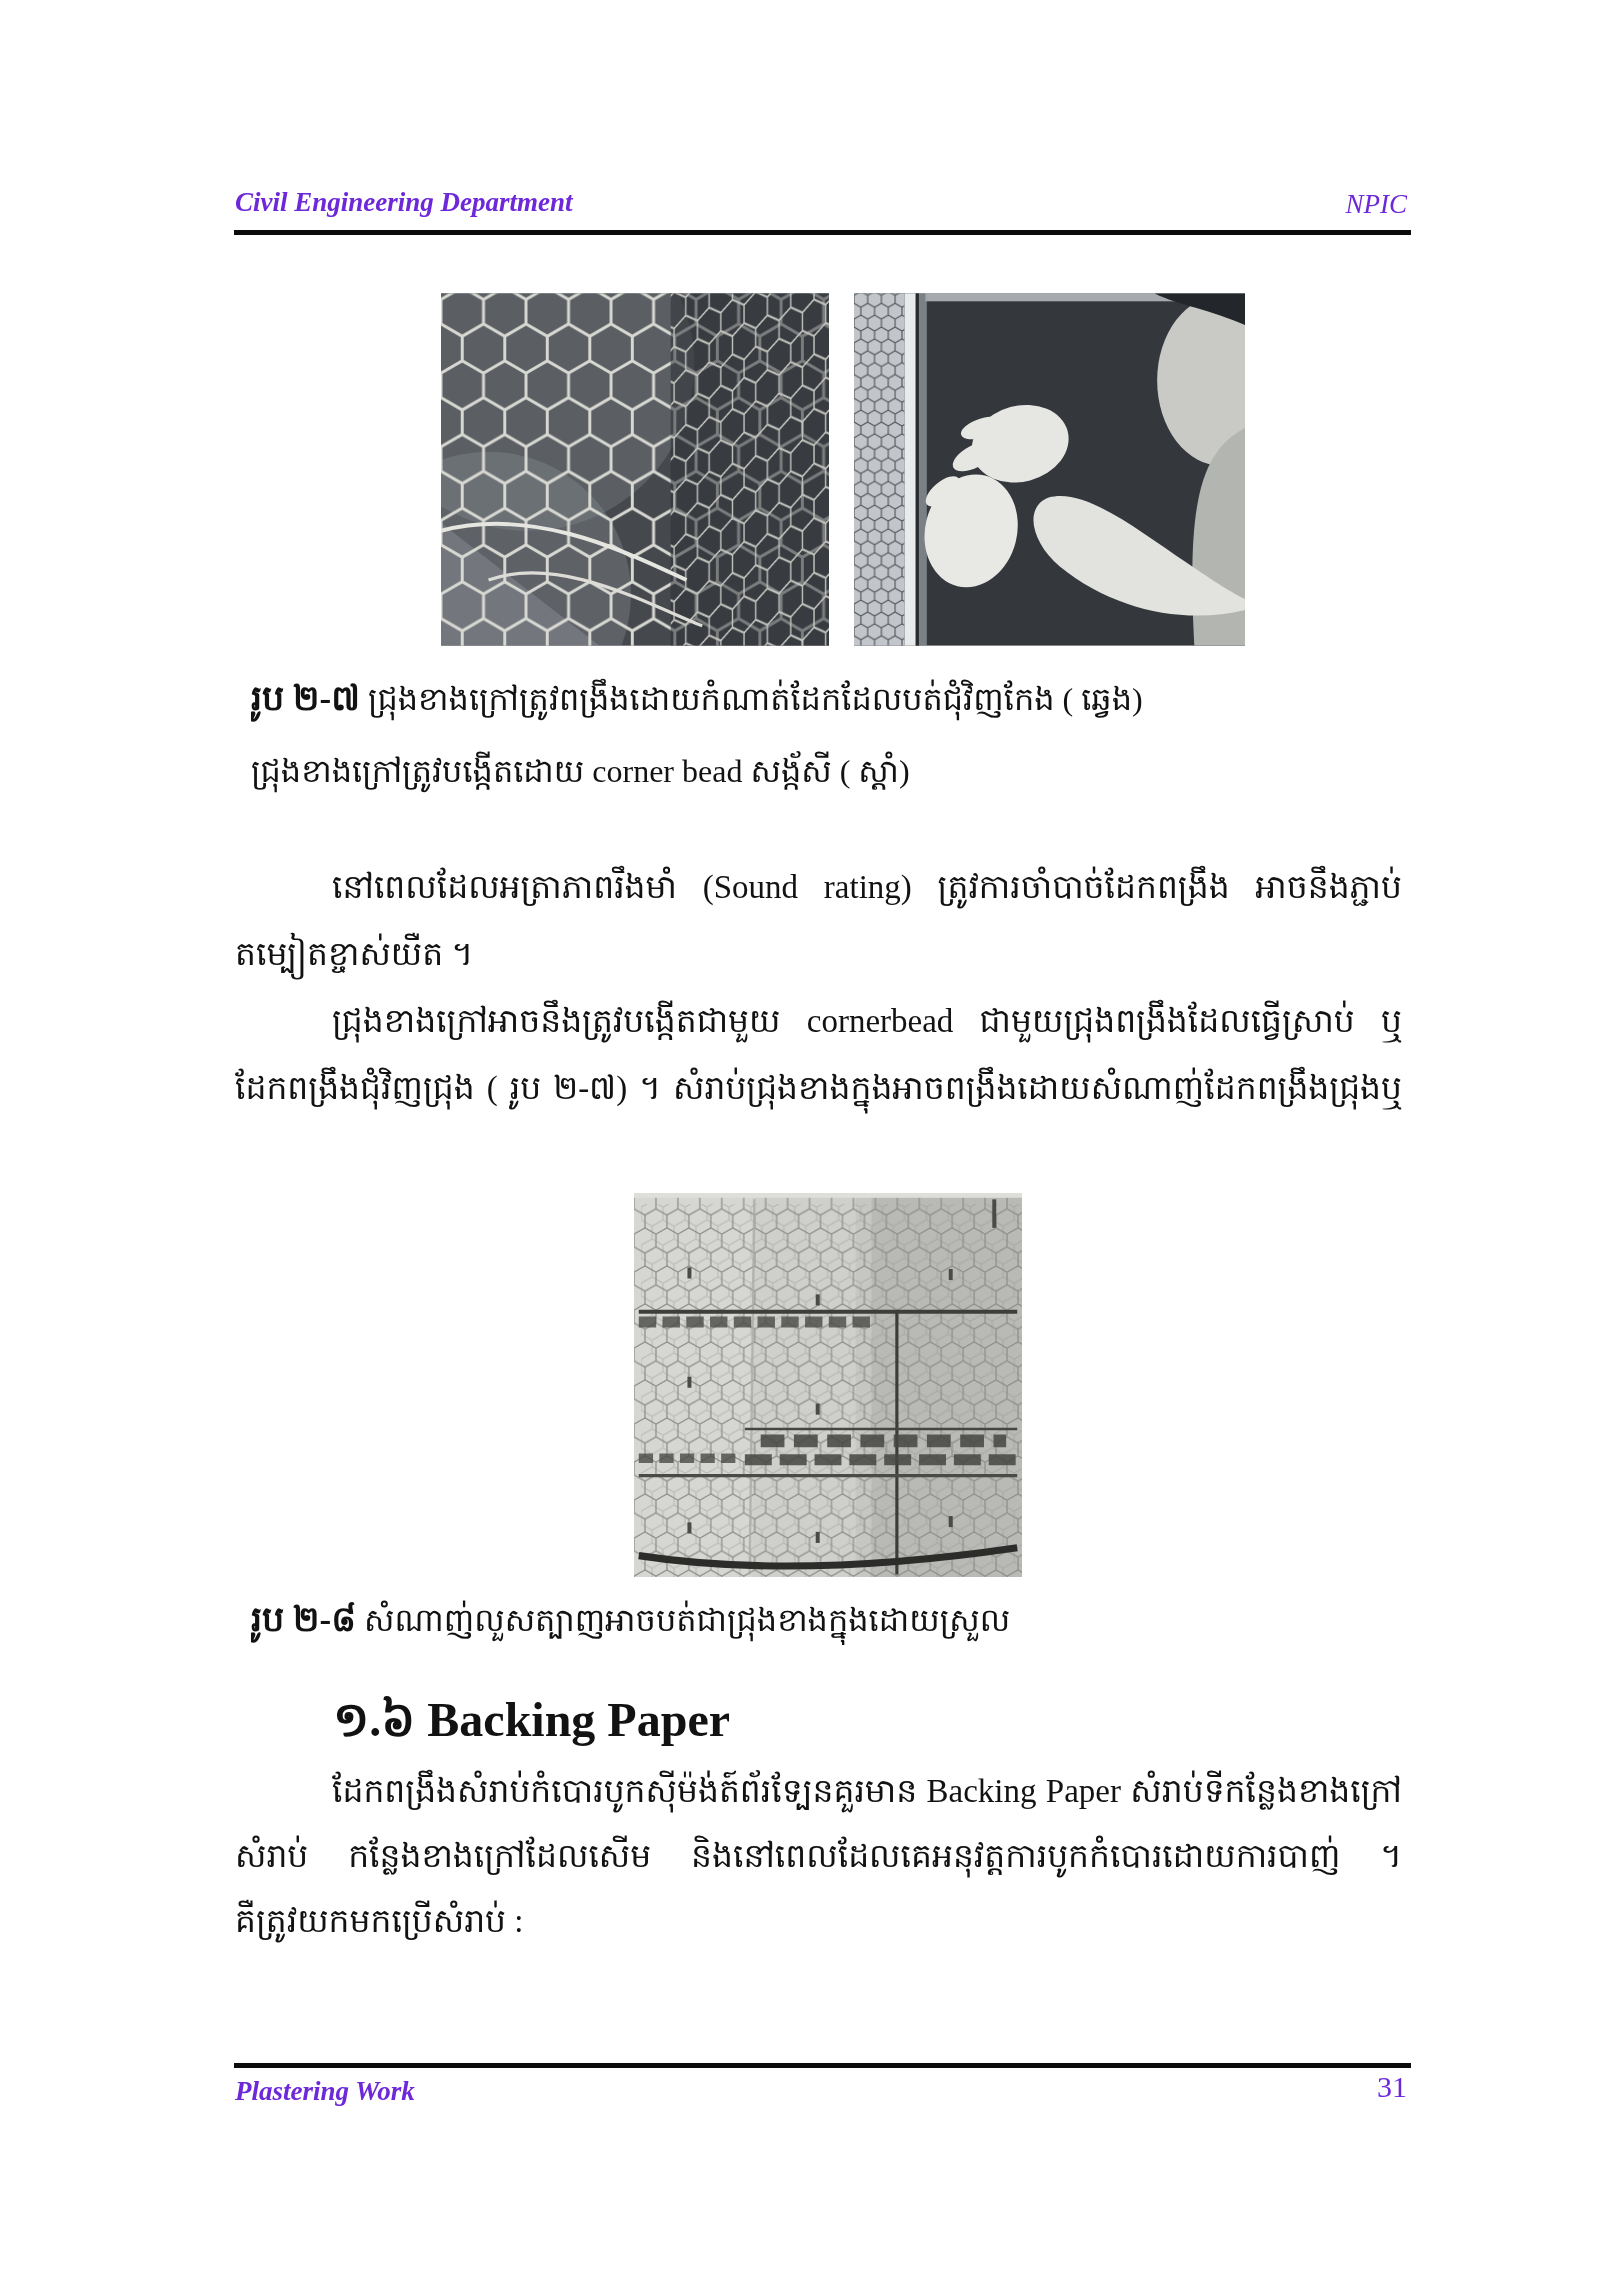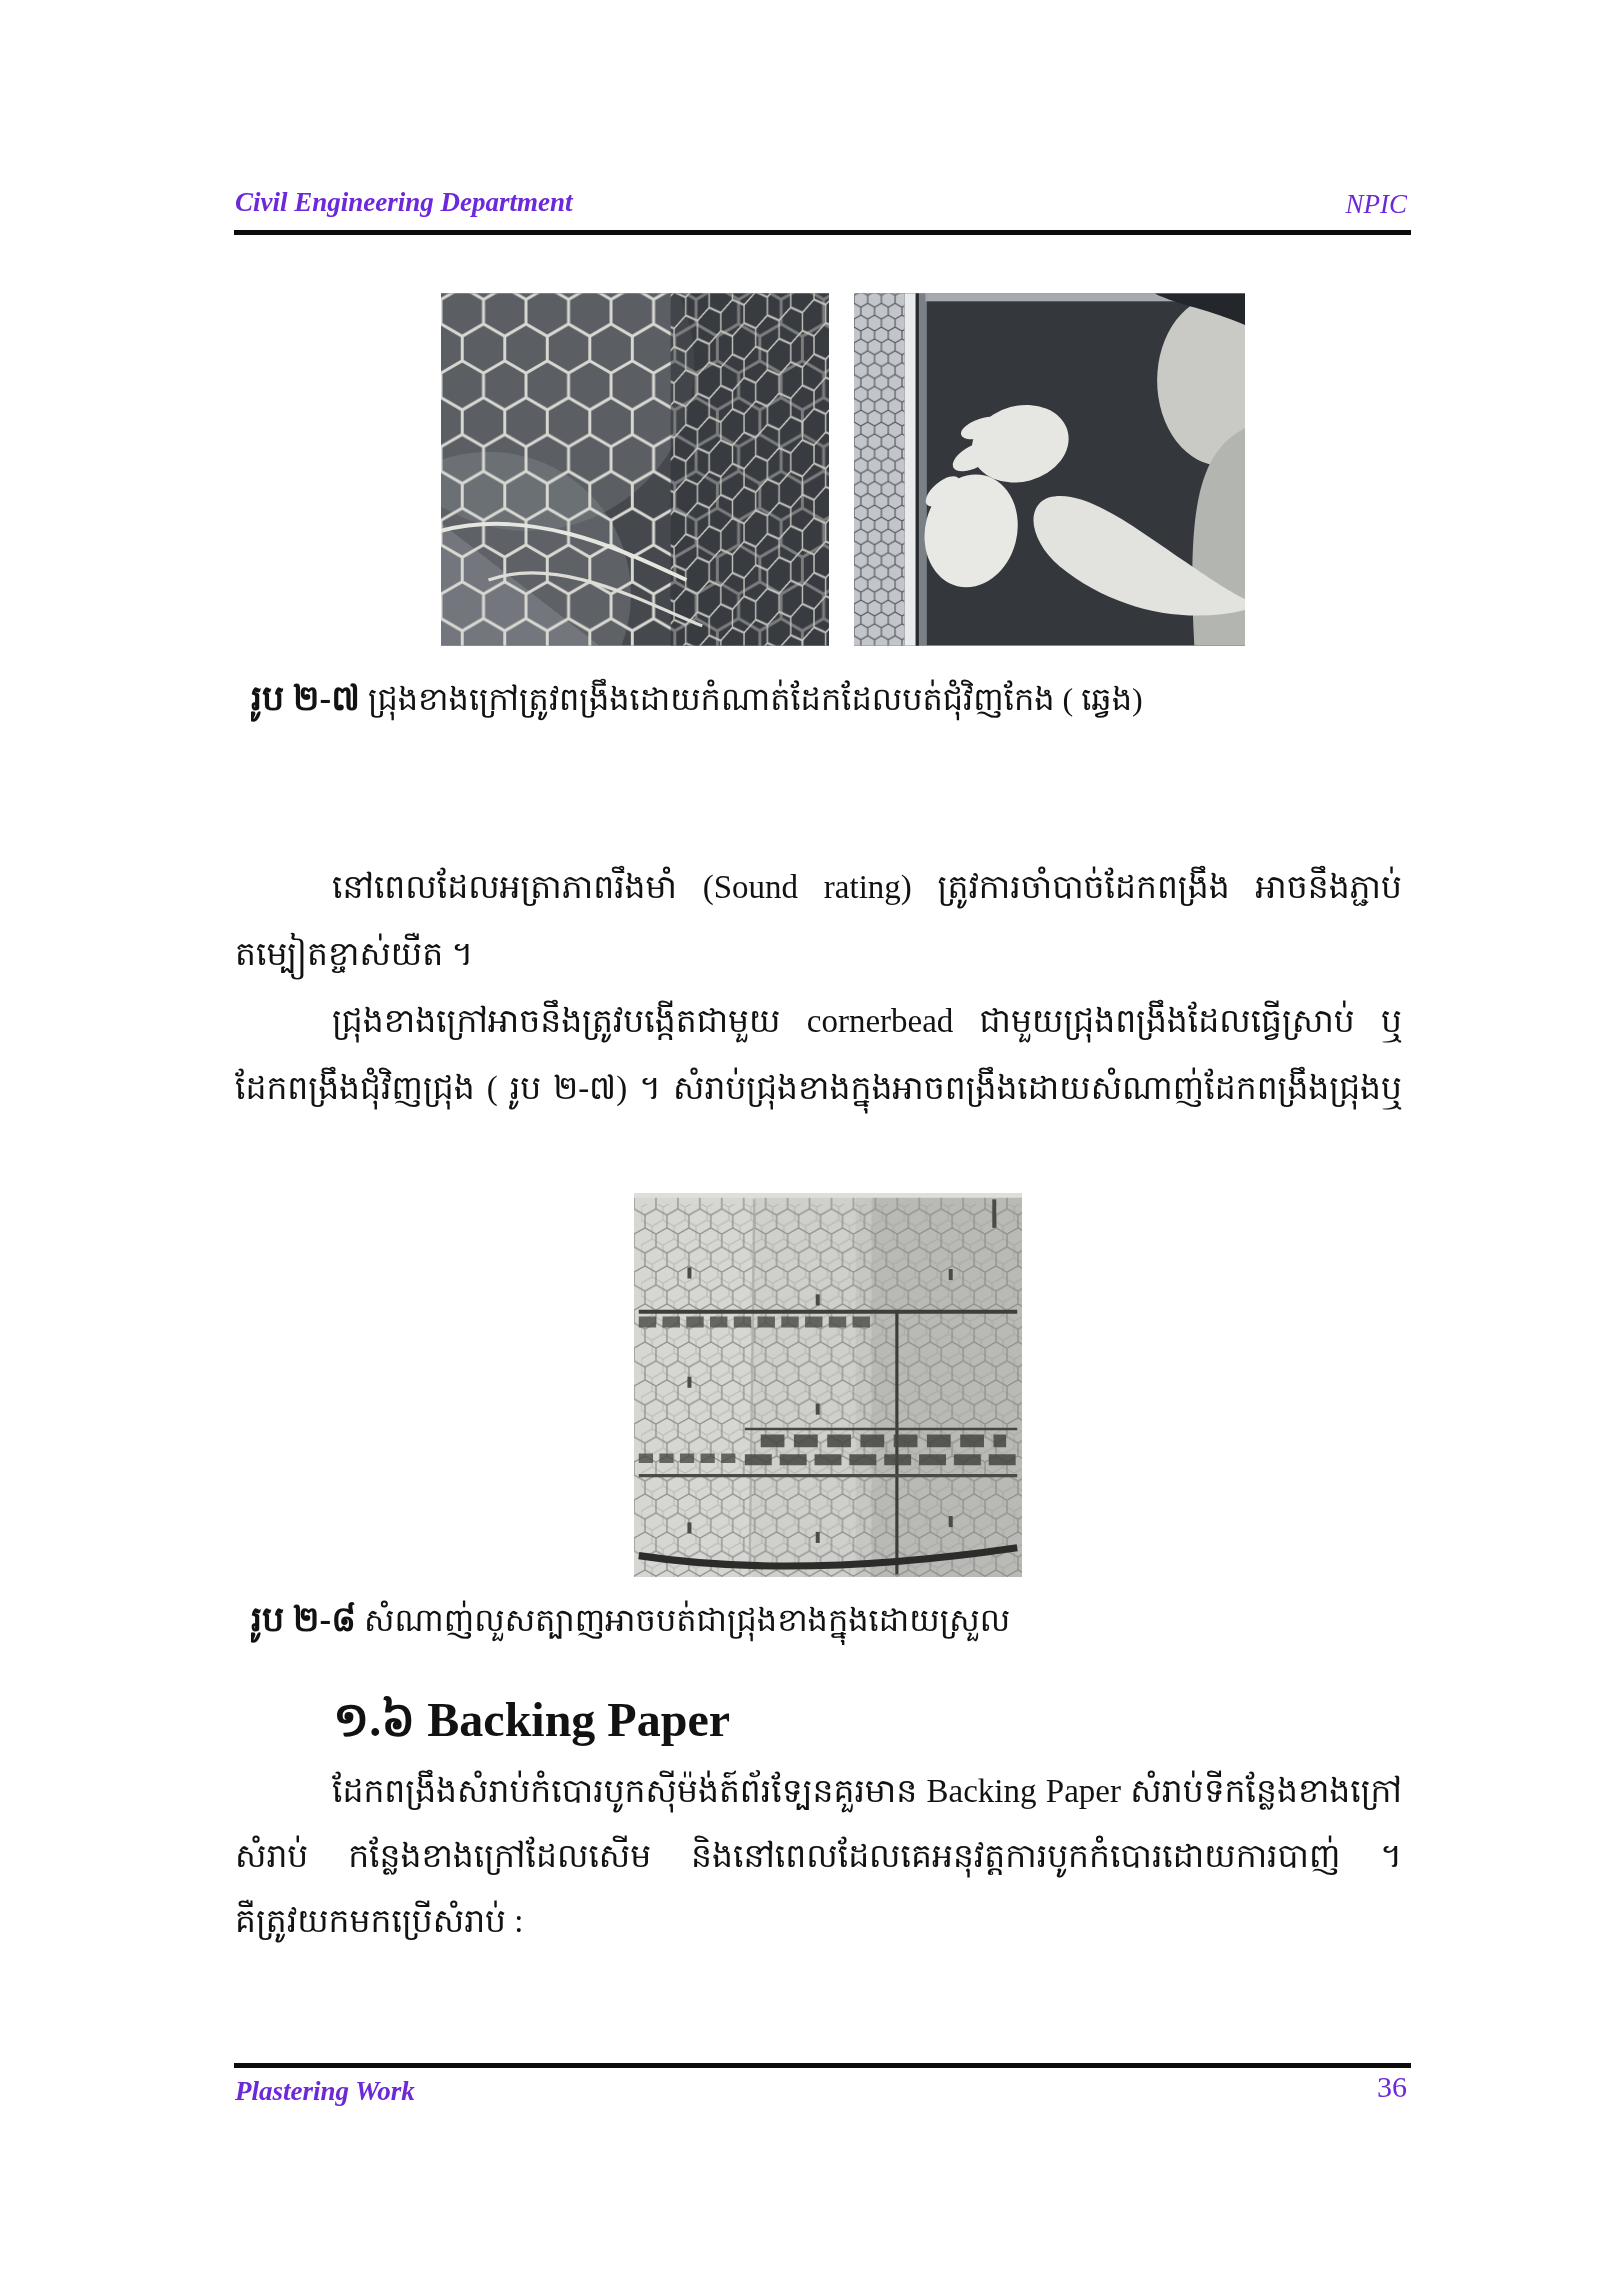--- a/index.html
+++ b/index.html
@@ -78,20 +78,23 @@
       <ellipse cx="162" cy="170" rx="28" ry="12" transform="rotate(-18 162 170)" fill="#e6e7e2"></ellipse>
       <ellipse cx="148" cy="300" rx="58" ry="72" transform="rotate(14 148 300)" fill="#e8e9e4"></ellipse>
       <ellipse cx="112" cy="250" rx="26" ry="12" transform="rotate(-40 112 250)" fill="#e8e9e4"></ellipse>
     </svg>
   </div>
 
   <div class="abs khmer cap" style="top:670px;">
     <span class="cap-label">រូប ២-៧</span>
     <span>ជ្រុងខាងក្រៅត្រូវពង្រឹងដោយកំណាត់ដែកដែលបត់ជុំវិញកែង ( ឆ្វេង)</span>
   </div>
+  <div class="abs khmer cap" style="top:743px;">
+    <span>ជ្រុងខាងក្រៅត្រូវបង្កើតដោយ corner bead សង្ក័សី ( ស្តាំ)</span>
+  </div>
 
   <div class="abs khmer textblock" style="top:854px;">
     <div class="bodyline indent">នៅពេលដែលអត្រាភាពរឹងមាំ (Sound rating) ត្រូវការចាំបាច់ដែកពង្រឹង អាចនឹងភ្ជាប់ដោយ</div>
     <div class="bodyline short">តម្បៀតខ្ចាស់យឺត ។</div>
     <div class="bodyline indent">ជ្រុងខាងក្រៅអាចនឹងត្រូវបង្កើតជាមួយ cornerbead ជាមួយជ្រុងពង្រឹងដែលធ្វើស្រាប់ ឬដោយបត់</div>
     <div class="bodyline">ដែកពង្រឹងជុំវិញជ្រុង ( រូប ២-៧) ។ សំរាប់ជ្រុងខាងក្នុងអាចពង្រឹងដោយសំណាញ់ដែកពង្រឹងជ្រុងឬ ដោយ</div>
   </div>
 
   <div class="abs photo" style="left:634px;top:1193px;">
     <svg width="388" height="384" viewBox="0 0 490 485">
@@ -140,16 +143,16 @@
   <div class="abs khmer heading">១.៦ Backing Paper</div>
 
   <div class="abs khmer textblock" style="top:1759px;">
     <div class="p3line indent">ដែកពង្រឹងសំរាប់កំបោរបូកស៊ីម៉ង់ត៍ព័រទ្បែនគួរមាន Backing Paper សំរាប់ទីកន្លែងខាងក្រៅ ឬ</div>
     <div class="p3line">សំរាប់ កន្លែងខាងក្រៅដែលសើម និងនៅពេលដែលគេអនុវត្តការបូកកំបោរដោយការបាញ់ ។ Backing Paper</div>
     <div class="p3line short">គឺត្រូវយកមកប្រើសំរាប់ :</div>
   </div>
 
   <div class="abs rule rule-bottom"></div>
   <span class="abs latin ftr-left">Plastering Work</span>
-  <span class="abs latin ftr-right">36</span>
+  <span class="abs latin ftr-right">31</span>
 
 </div>
 
 
 </body></html>

